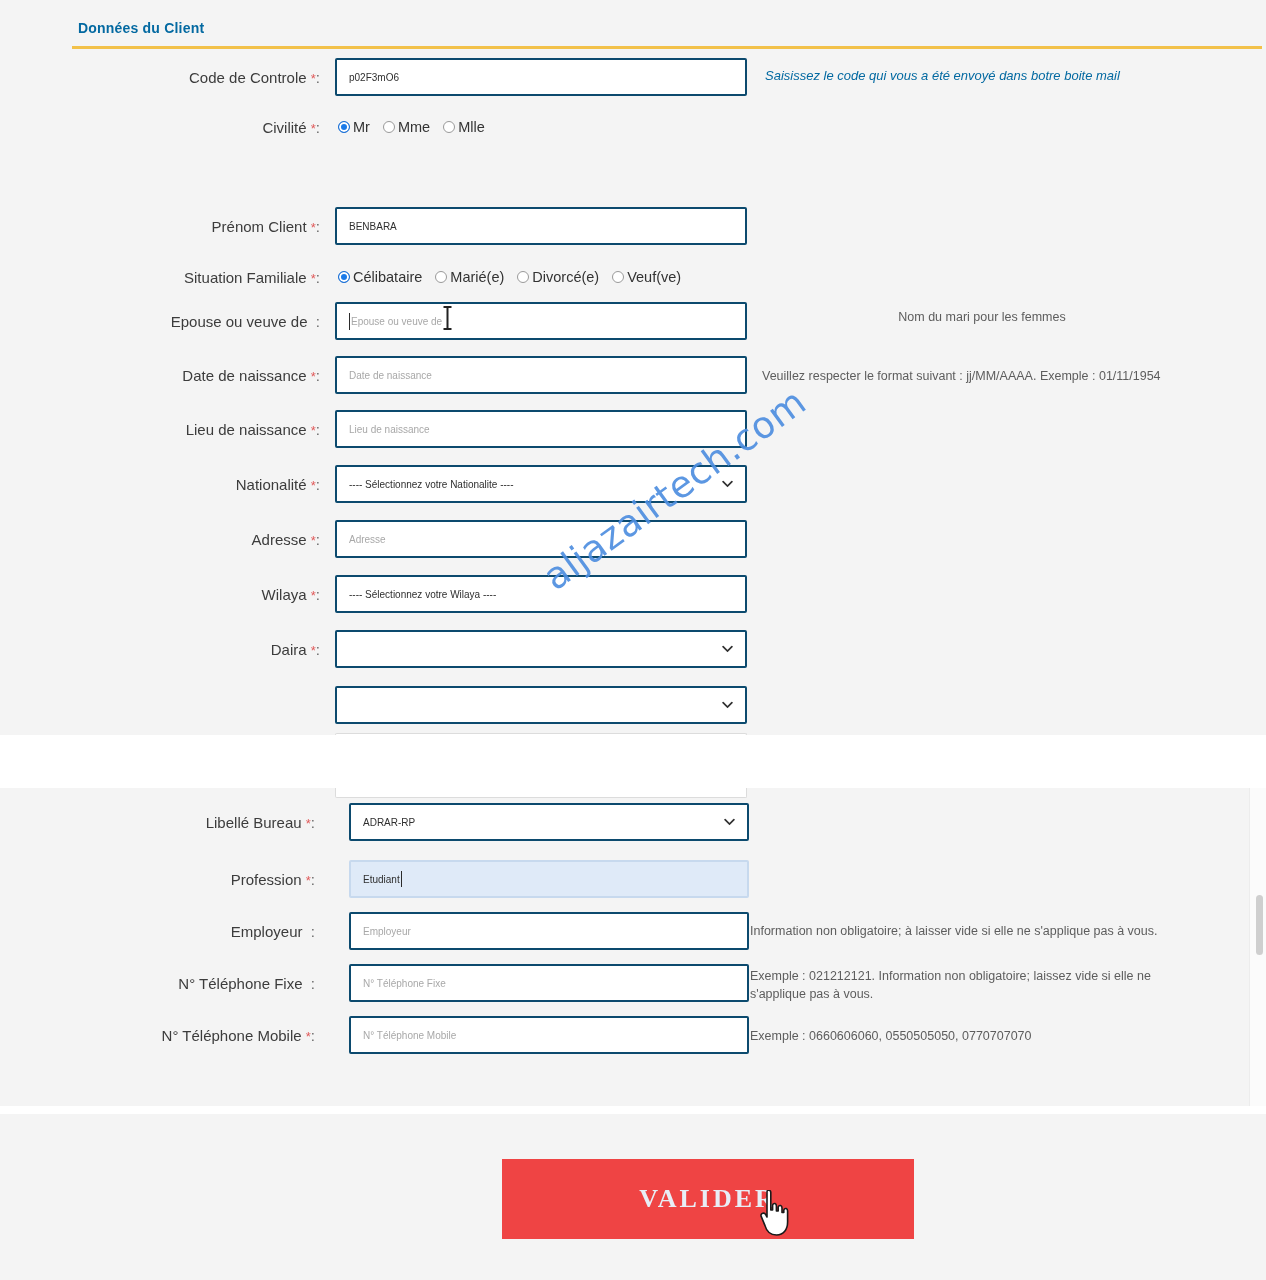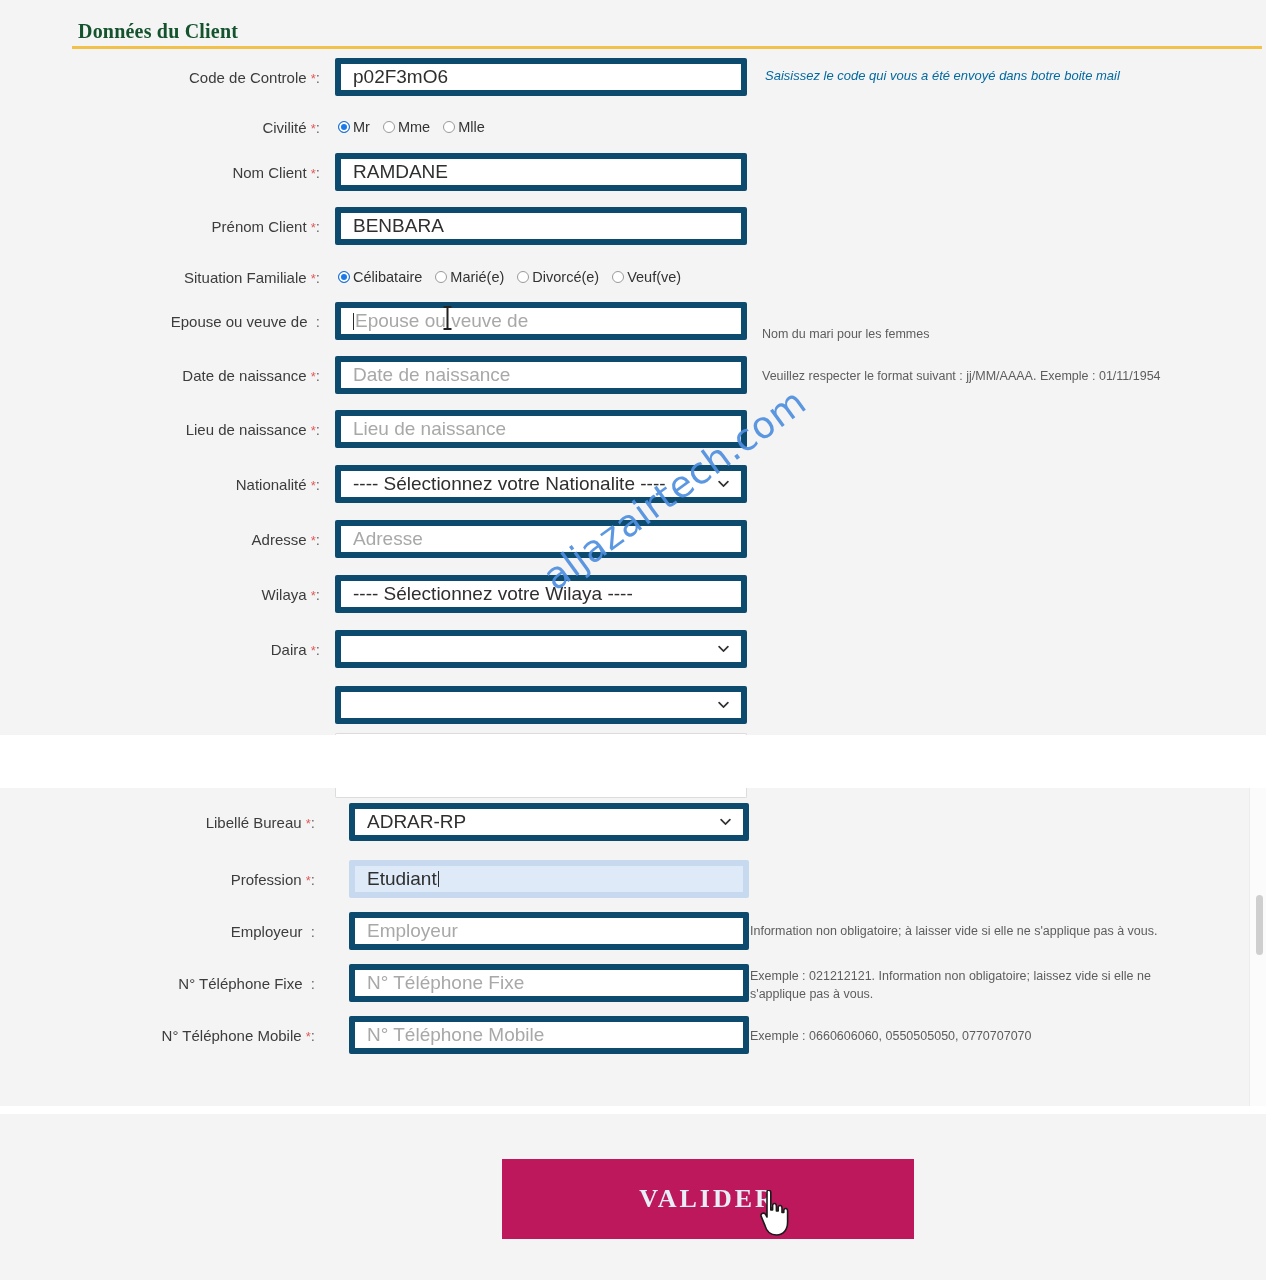--- a/index.html
+++ b/index.html
@@ -28,26 +28,25 @@
   #panel-top    { top: 0;    height: 735px; }
   #panel-mid    { top: 788px; height: 318px; }
   #panel-bottom { top: 1114px; height: 166px; }
 
   .panel-inner { position: relative; width: 100%; height: 100%; }
 
   
   .section-title {
     position: absolute;
     left: 78px; top: 20px;
-    font-size: 20px;
+    font-size: 14px;
     font-weight: bold;
-    color: #14532d;
+    color: #0369a1;
     letter-spacing: .2px;
     white-space: nowrap;
-    font-family: Liberation Serif, serif;
   }
   .title-rule {
     position: absolute;
     left: 72px; top: 46px;
     width: 1190px; height: 3px;
     background: #f2c14a;
   }
 
   
   .row { position: absolute; left: 0; width: 100%; height: 44px; }
@@ -67,26 +66,26 @@
   .colon { color: #6a6a6a; }
 
   .field {
     position: absolute;
     left: 335px;
     top: 50%;
     transform: translateY(-50%);
     width: 412px;
     height: 38px;
     background: #ffffff;
-    border: 6px solid #0c4a6e;
+    border: 2px solid #0c4a6e;
     border-radius: 2px;
     display: flex;
     align-items: center;
     padding: 0 12px;
-    font-size: 19px;
+    font-size: 10px;
     color: #333;
   }
   .field.wide { width: 400px; margin-left: 14px; }
   .field .val { color: #2f2f2f; }
   .field .ph  { color: #a8a8a8; }
   .field.autofill {
     background: #dfeaf8;
     border-color: #c7d9ee;
   }
 
@@ -173,21 +172,21 @@
     border: 1px solid #dcdcdc;
     border-top: none;
     border-radius: 0 0 2px 2px;
   }
 
   
   .validate-btn {
     position: absolute;
     left: 502px; top: 1159px;
     width: 412px; height: 80px;
-    background: #be185d;
+    background: #ef4444;
     border: none;
     color: #e8eef6;
     font-family: "Liberation Serif", serif;
     font-size: 26px;
     letter-spacing: 3px;
     font-weight: bold;
     display: flex;
     align-items: center;
     justify-content: center;
     cursor: pointer;
@@ -280,31 +279,20 @@
             <span class="rd"></span>
             <span>Mme</span>
           </label>
           <label class="radio-opt">
             <span class="rd"></span>
             <span>Mlle</span>
           </label>
         </div>
       </div>
 
-      <div class="row" style="top:150px">
-        <div class="lbl-box">
-          <div class="lbl">
-            <span>Nom Client</span>
-            <span class="req">*</span><span class="colon">:</span>
-          </div>
-        </div>
-        <div class="field">
-          <span class="val">RAMDANE</span>
-        </div>
-      </div>
 
       <div class="row" style="top:204px">
         <div class="lbl-box">
           <div class="lbl">
             <span>Prénom Client</span>
             <span class="req">*</span><span class="colon">:</span>
           </div>
         </div>
         <div class="field">
           <span class="val">BENBARA</span>
@@ -342,21 +330,21 @@
         <div class="lbl-box">
           <div class="lbl">
             <span>Epouse ou veuve de</span>
             <span class="colon">&nbsp;:</span>
           </div>
         </div>
         <div class="field">
           <span class="caret"></span>
             <span class="ph">Epouse ou veuve de</span>
         </div>
-        <div class="hint" style="left:762px; top:26px; width:440px;">Nom du mari pour les femmes</div>
+        <div class="hint" style="left:762px; top:9px; width:440px;text-align:center;">Nom du mari pour les femmes</div>
       </div>
 
       <div class="row" style="top:353px">
         <div class="lbl-box">
           <div class="lbl">
             <span>Date de naissance</span>
             <span class="req">*</span><span class="colon">:</span>
           </div>
         </div>
         <div class="field">

